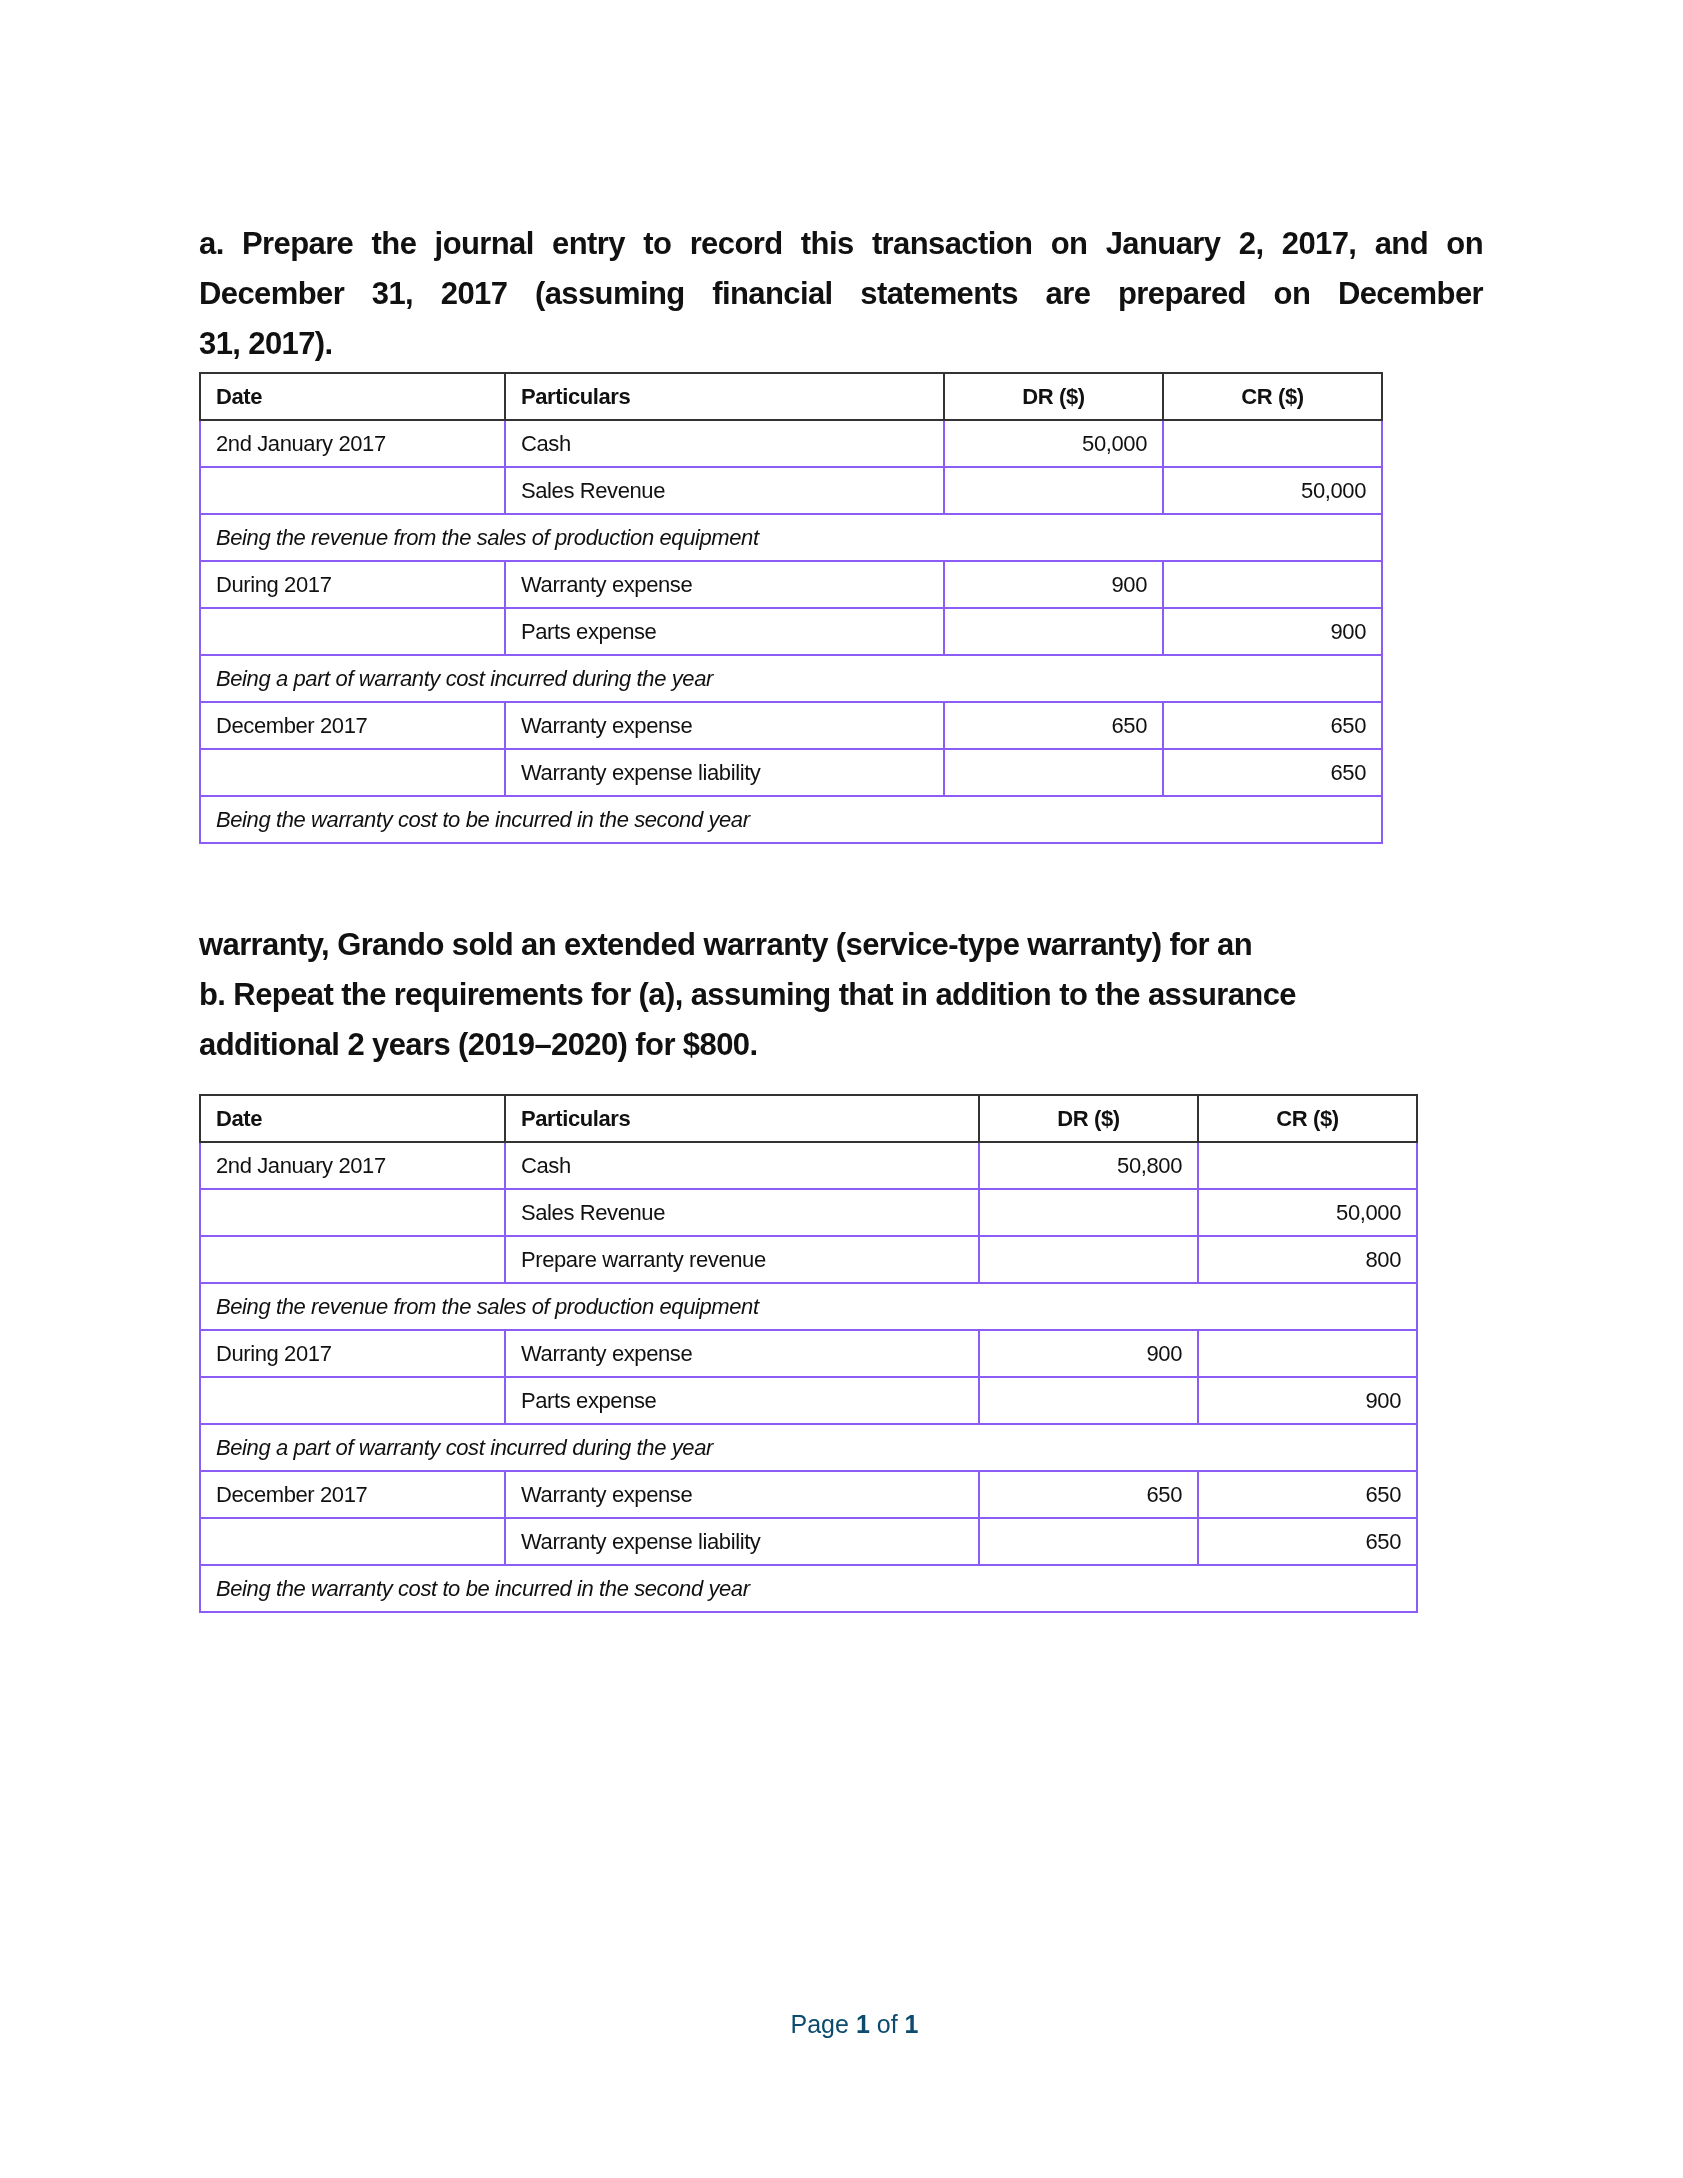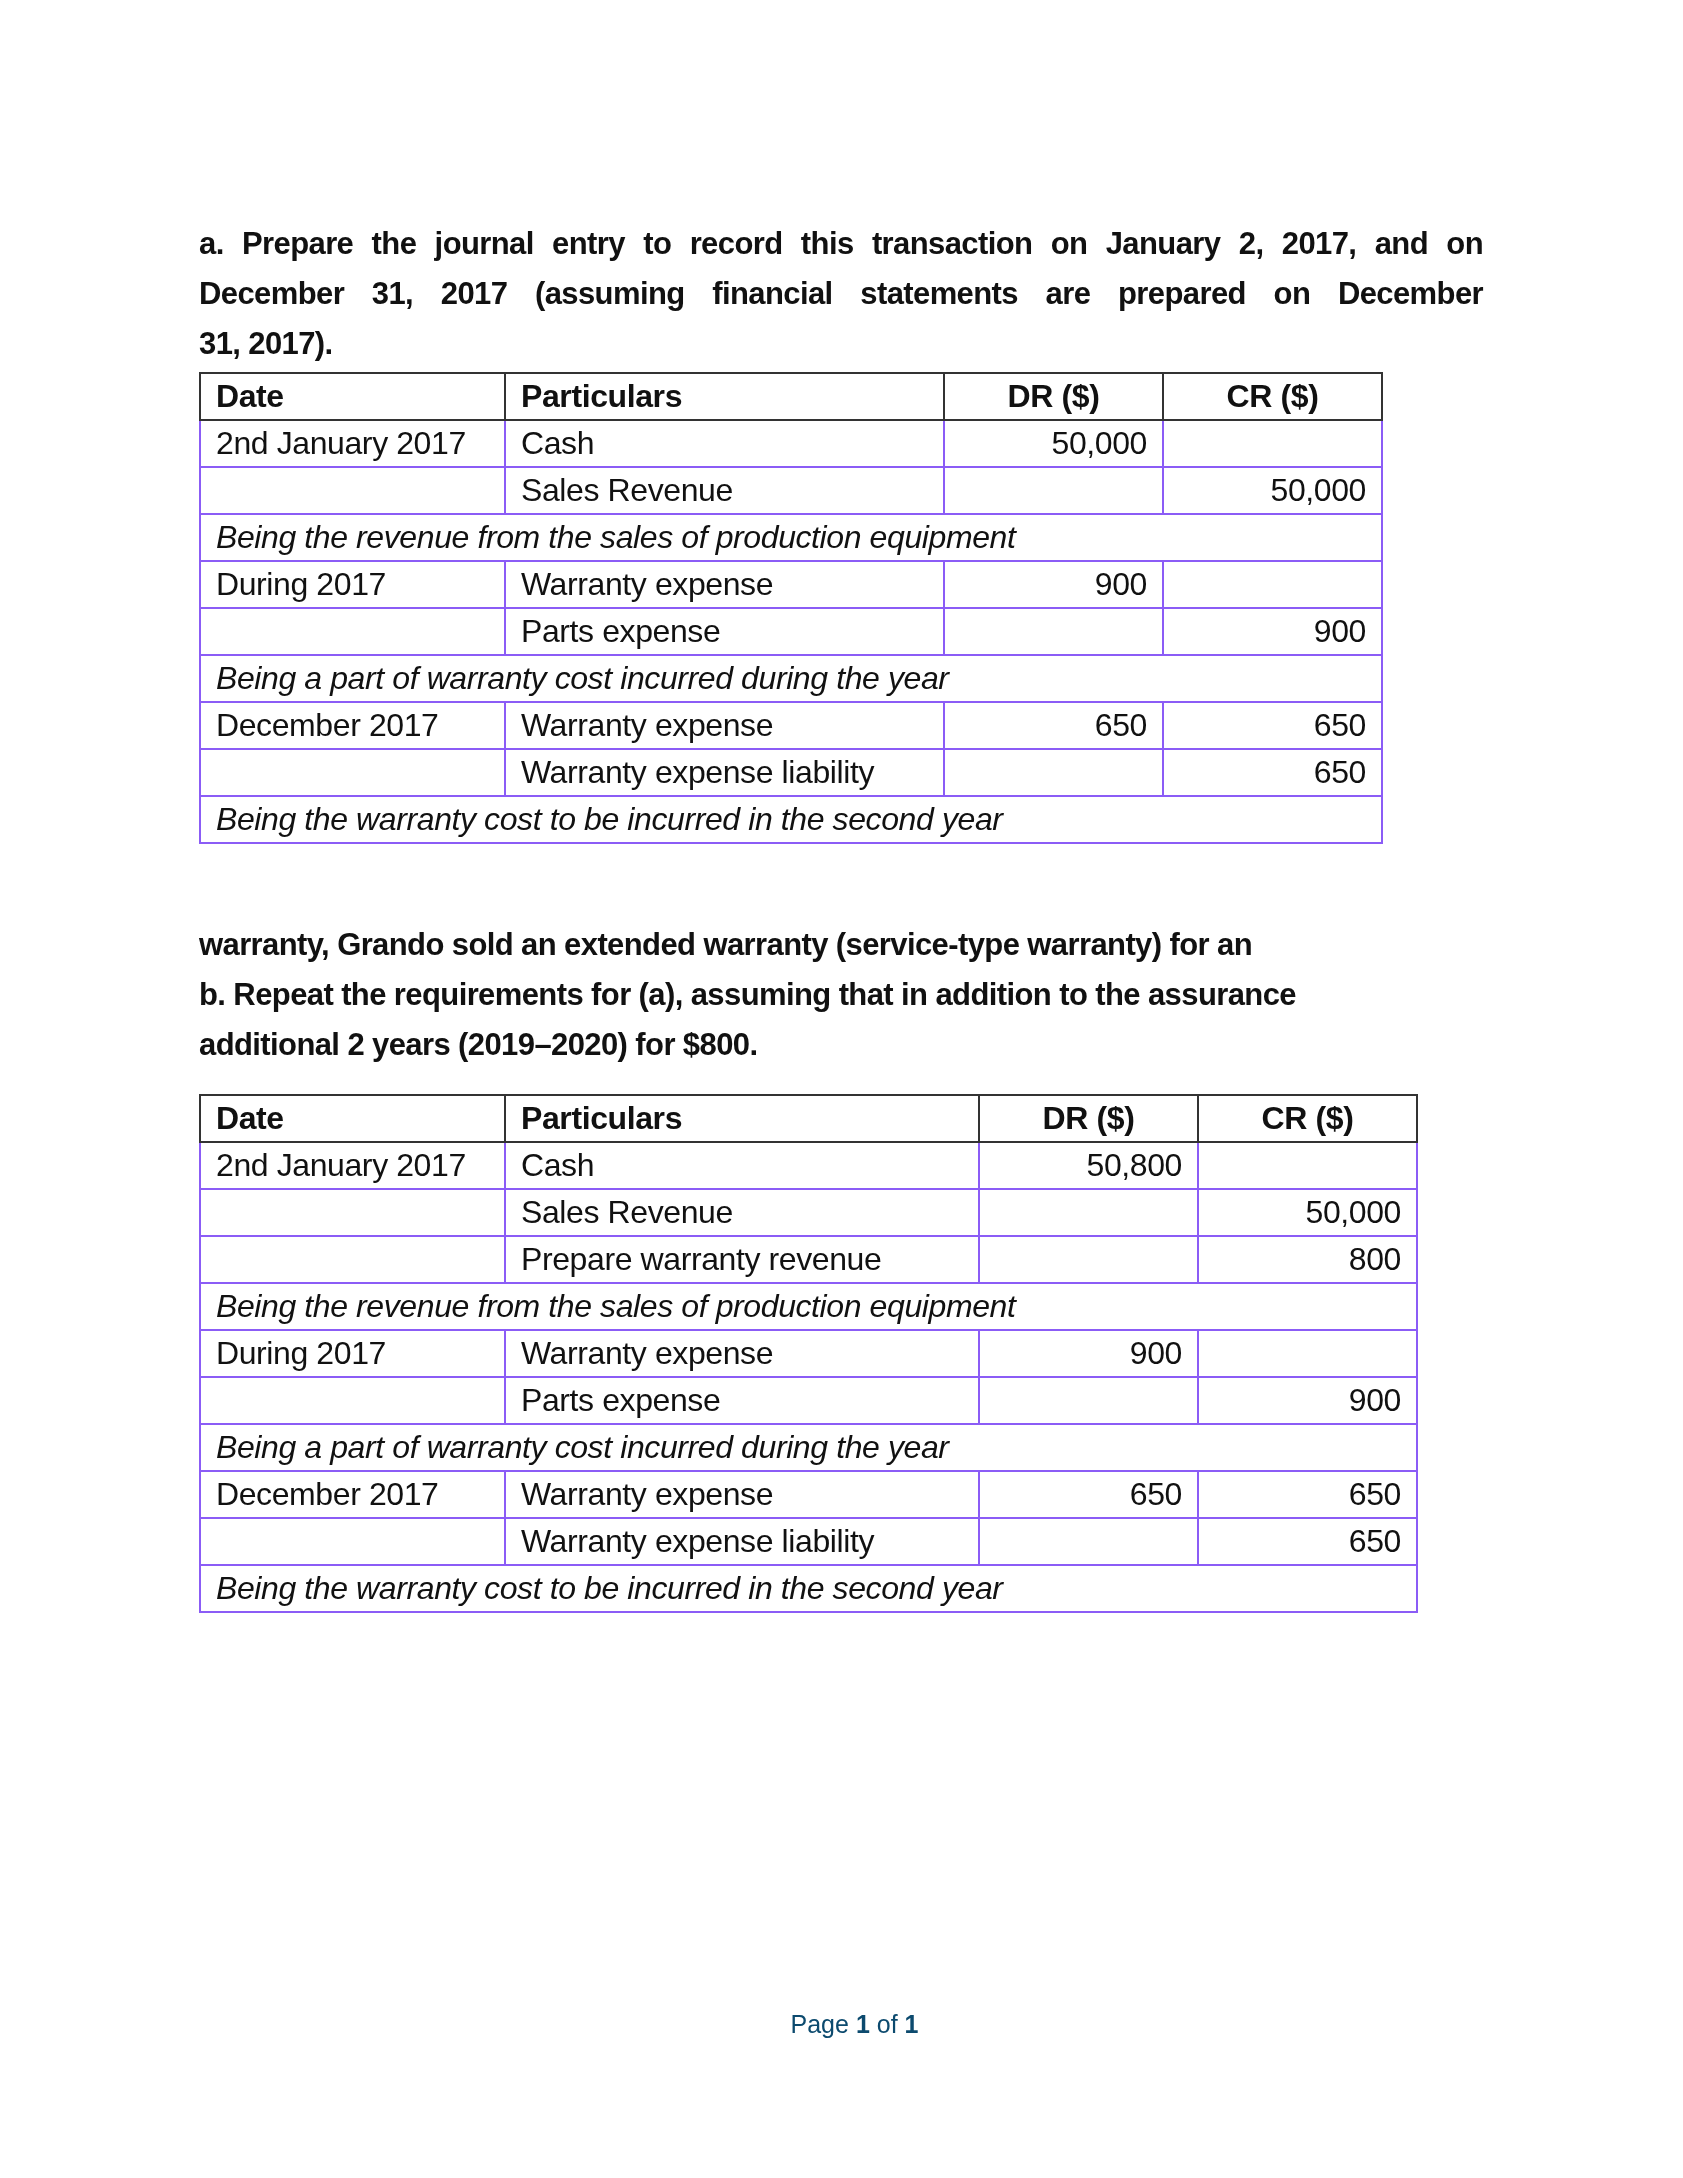--- a/index.html
+++ b/index.html
@@ -2,21 +2,21 @@
 <html><head>
 <meta charset="utf-8">
 <style>
   html, body { margin:0; padding:0; background:#ffffff; }
   body { width:1683px; height:2178px; position:relative; overflow:hidden; color:#111; font-family:"Liberation Sans", sans-serif; }
   .heading { position:absolute; left:199px; font-weight:bold; font-size:31px; line-height:50px; letter-spacing:-0.6px; color:#111; }
   .heading .line { display:block; white-space:nowrap; }
   #heading-a { top:212px; width:1284px;margin-top:7px; }
   #heading-a .line.just { text-align:justify; text-align-last:justify; white-space:normal; }
   #heading-b { top:920px; width:1287px; }
-  table.journal { position:absolute; left:199px; border-collapse:collapse; table-layout:fixed; font-size:32px; letter-spacing:-0.4px; }
+  table.journal { position:absolute; left:199px; border-collapse:collapse; table-layout:fixed; font-size:22px; letter-spacing:-0.4px; }
   #table-a { top:372px; }
   #table-b { top:1094px; }
   table.journal td { border:2px solid #8b5cf6; height:45px; padding:0 15px; white-space:nowrap; overflow:hidden; vertical-align:middle; line-height:45px; }
   table.journal th { border:2px solid #333; height:45px; padding:0 15px; font-weight:bold; white-space:nowrap; vertical-align:middle; line-height:45px; }
   table.journal th.left { text-align:left; }
   table.journal th.center { text-align:center;margin-top:35px; }
   table.journal td.num { text-align:right; }
   table.journal td.narration { font-style:italic; }
   .footer { position:absolute; top:2010px; left:13px; width:1683px; text-align:center; font-size:25px; color:#0c4a6e; }
   .footer b { font-weight:bold; }

